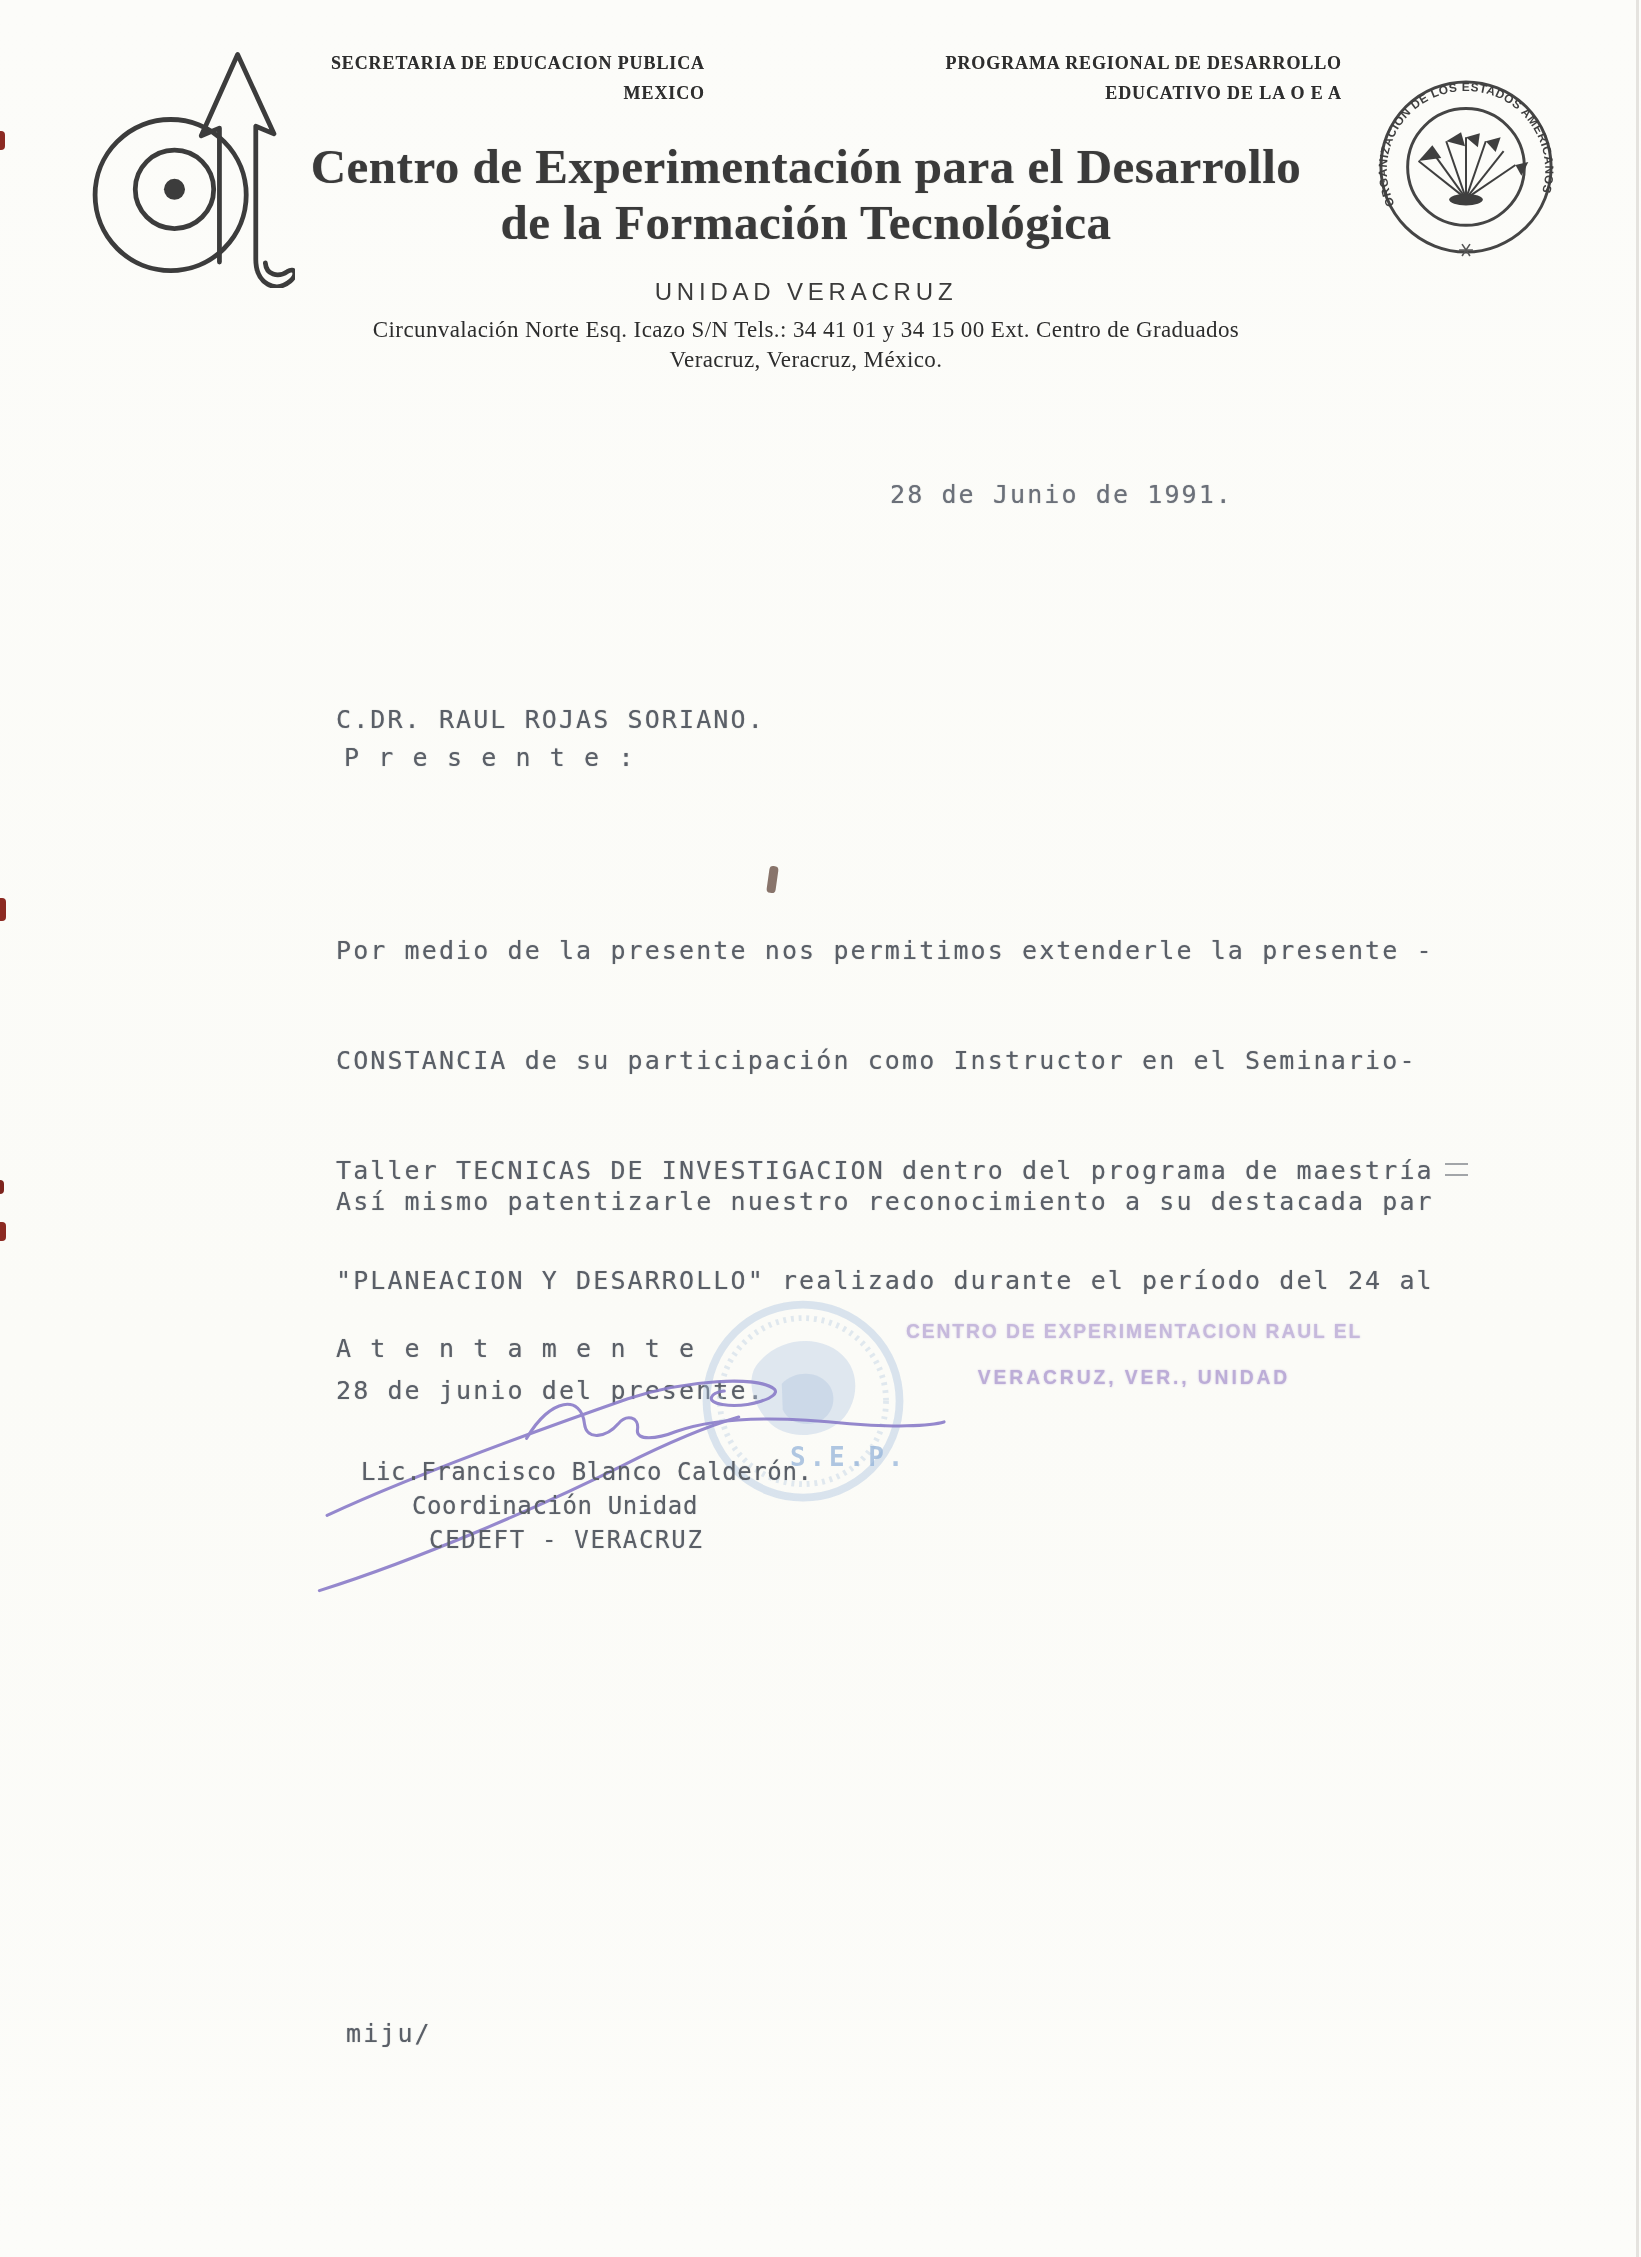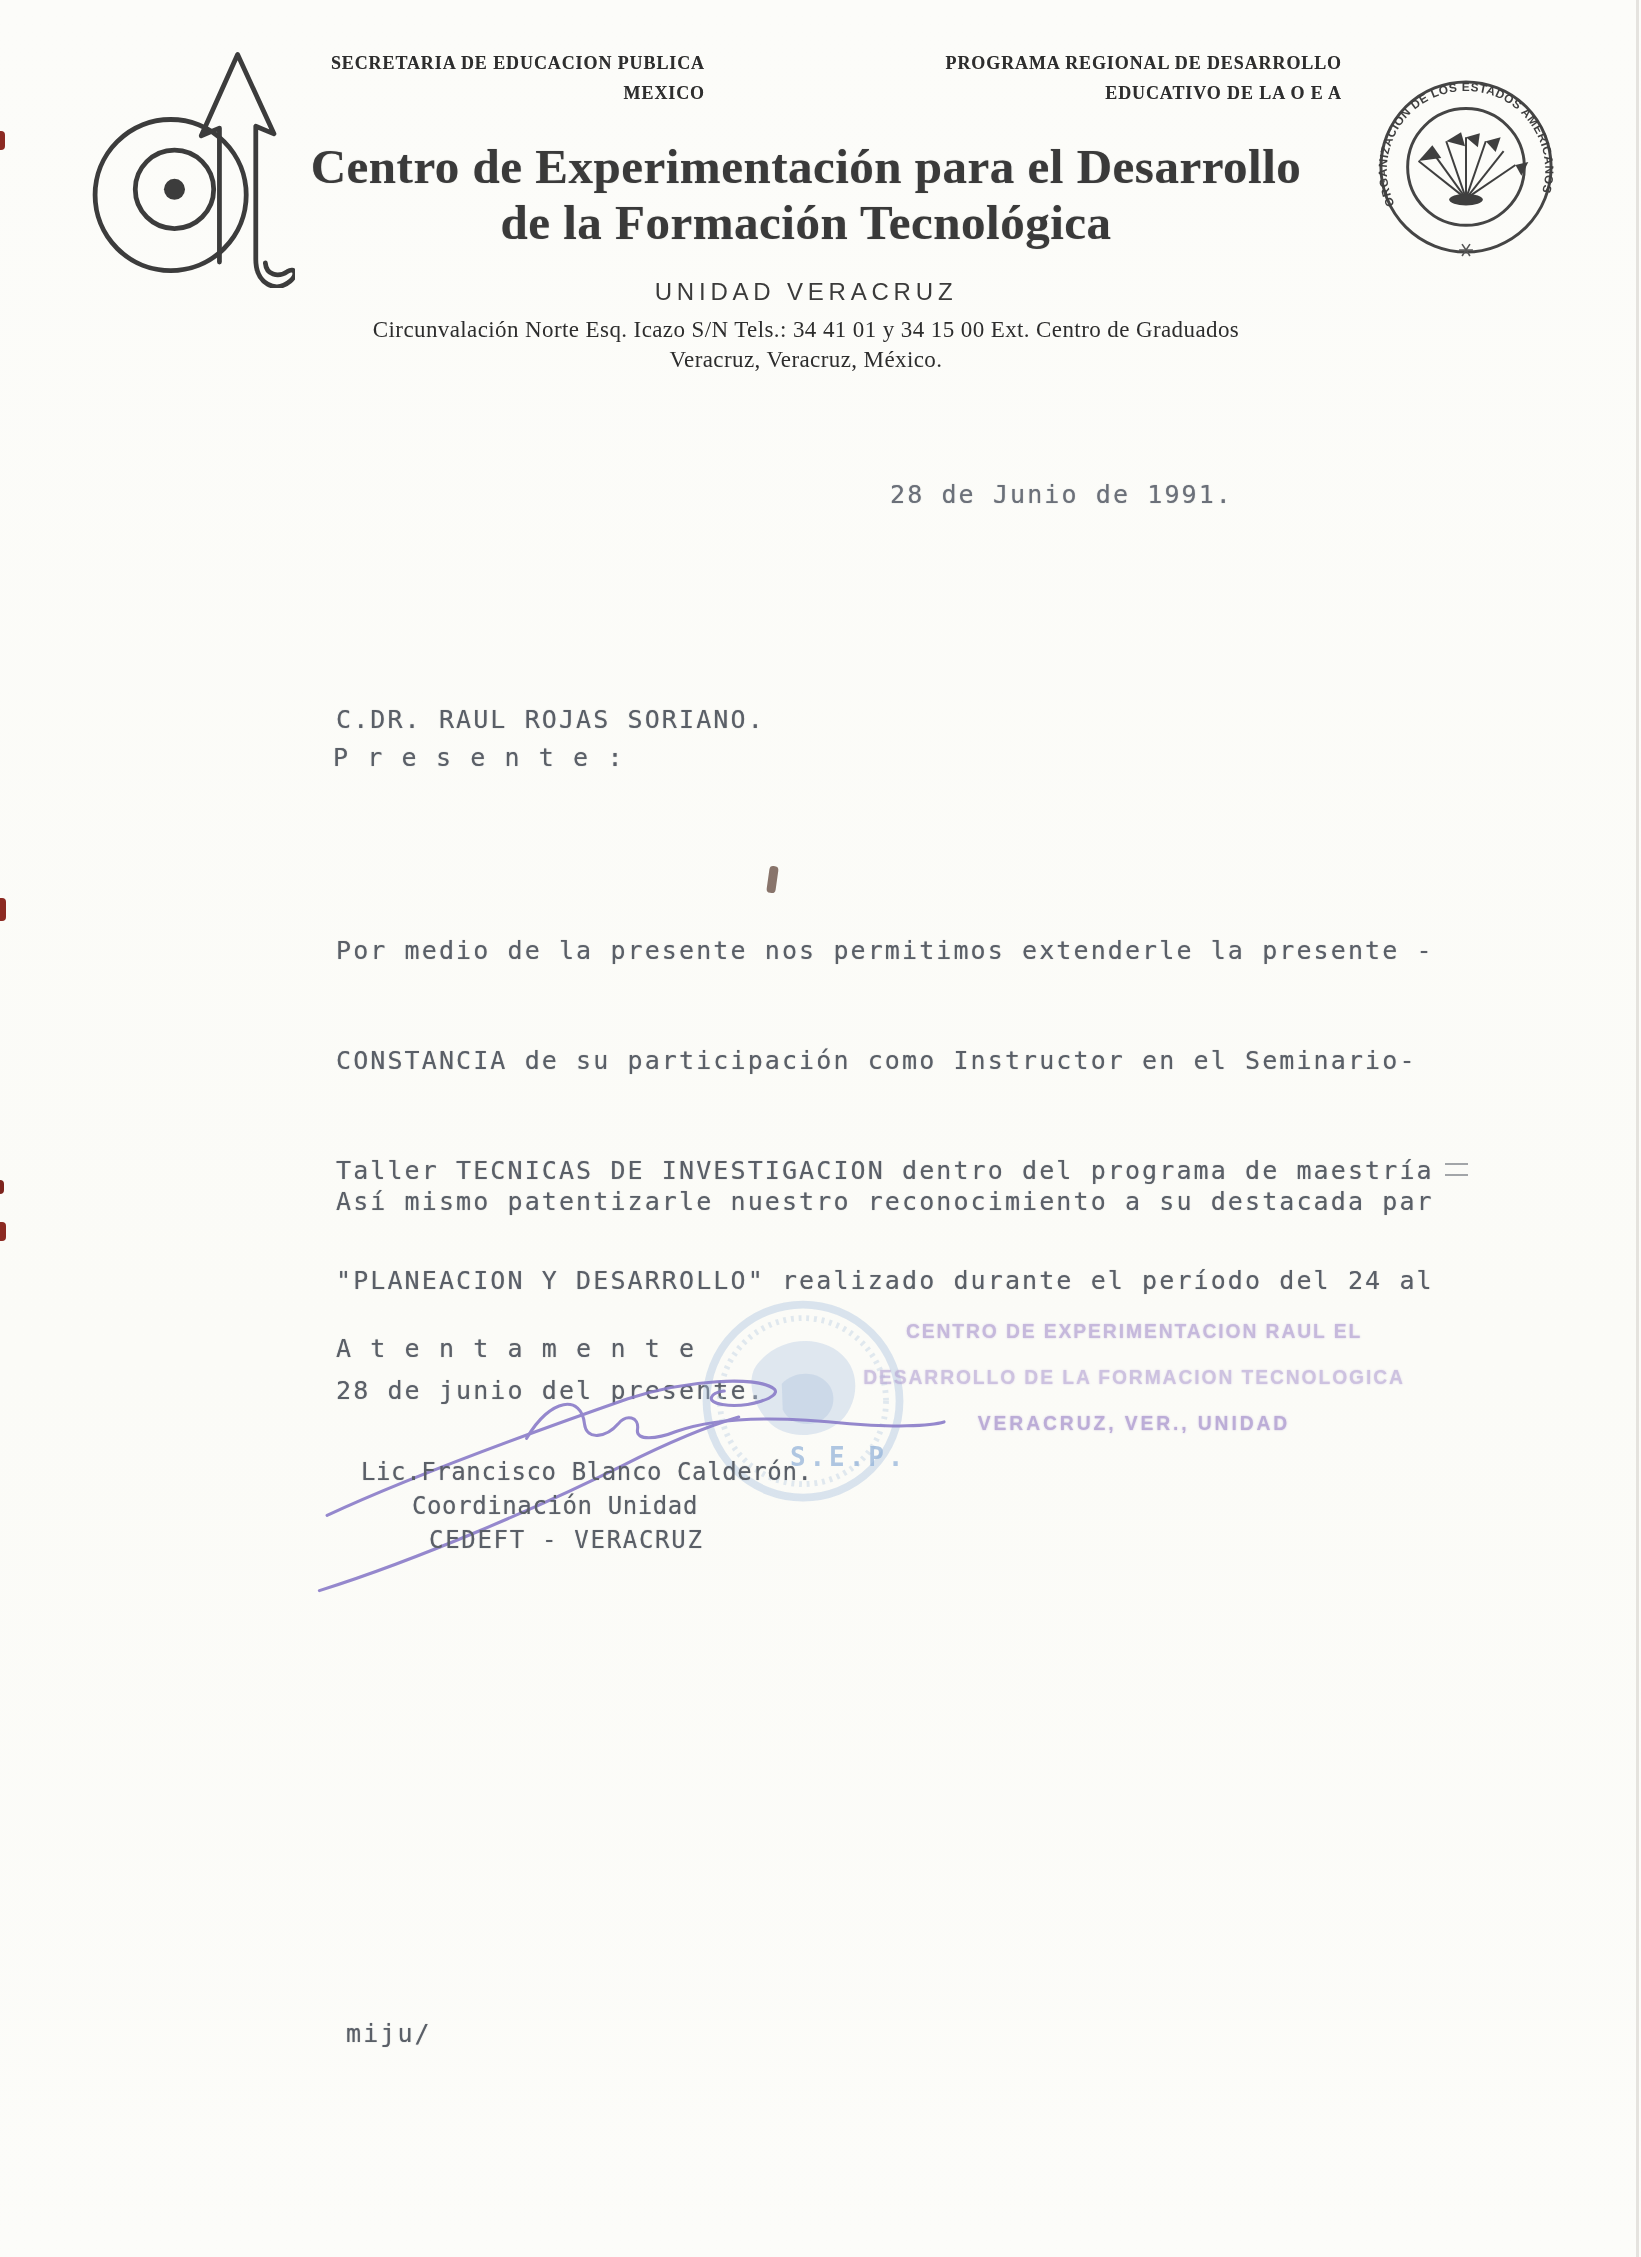--- a/index.html
+++ b/index.html
@@ -134,21 +134,21 @@
     <div class="title-line">Centro de Experimentación para el Desarrollo</div>
     <div class="title-line">de la Formación Tecnológica</div>
     <div class="unit-line">UNIDAD VERACRUZ</div>
     <div class="addr-line addr-1">Circunvalación Norte Esq. Icazo S/N Tels.: 34 41 01 y 34 15 00 Ext. Centro de Graduados</div>
     <div class="addr-line">Veracruz, Veracruz, México.</div>
   </div>
 
   <div class="tw" style="left:890px; top:480px; color:#6b7079;">28 de Junio de 1991.</div>
 
   <div class="tw" style="left:336px; top:705px;">C.DR. RAUL ROJAS SORIANO.</div>
-  <div class="tw" style="left:333px; top:743px;text-align:center;">P r e s e n t e :</div>
+  <div class="tw" style="left:344px; top:743px;text-align:center;">P r e s e n t e :</div>
 
   <div class="tw" style="left:336px; top:867px;">
     <div class="para-line">Por medio de la presente nos permitimos extenderle la presente -</div>
     <div class="para-line">CONSTANCIA de su participación como Instructor en el Seminario-</div>
     <div class="para-line">Taller TECNICAS DE INVESTIGACION dentro del programa de maestría</div>
     <div class="para-line">"PLANEACION Y DESARROLLO" realizado durante el período del 24 al</div>
     <div class="para-line">28 de junio del presente.</div>
   </div>
 
   <div class="tw" style="left:336px; top:1118px;">
@@ -164,21 +164,20 @@
       <circle cx="117" cy="113" r="86" fill="none" stroke="#a8c0de" stroke-width="6" stroke-dasharray="3 5" opacity="0.32"></circle>
       <path d="M72,72 C96,44 142,44 162,70 C178,90 172,122 152,137 C130,153 96,152 80,133 C62,112 58,86 72,72 Z" fill="#b7cbe4" opacity="0.42"></path>
       <path d="M95,95 C110,80 135,82 145,98 C152,110 148,126 136,133 C122,141 102,136 96,122 Z" fill="#a8c0de" opacity="0.35"></path>
     </svg>
   </div>
 
   <div class="sep-label">S.E.P.</div>
 
   <div class="office-stamp">
     <div class="stamp-l1">CENTRO DE EXPERIMENTACION RAUL EL</div>
-    <div class="stamp-l2">DESARROLLO DE LA FORMACION TECNOLOGICA</div>
     <div class="stamp-l3">VERACRUZ, VER., UNIDAD</div>
   </div>
 
   <div class="signature-box">
     <svg width="657" height="241" viewBox="0 0 680 250">
       <g fill="none" stroke="#8a7cc9" stroke-width="3.2" stroke-linecap="round" opacity="0.9">
         <path d="M18,155 C110,112 250,62 330,34 C390,14 465,10 482,24 C490,32 455,44 428,40 C410,37 415,28 430,26"></path>
         <path d="M225,75 C250,32 282,30 285,60 C287,78 308,74 320,60 C328,50 342,52 340,66 C338,78 360,76 380,68 C430,50 505,54 560,60 C600,64 645,62 658,58"></path>
         <path d="M10,233 C115,200 245,143 325,103 C385,73 428,58 445,53"></path>
       </g>

